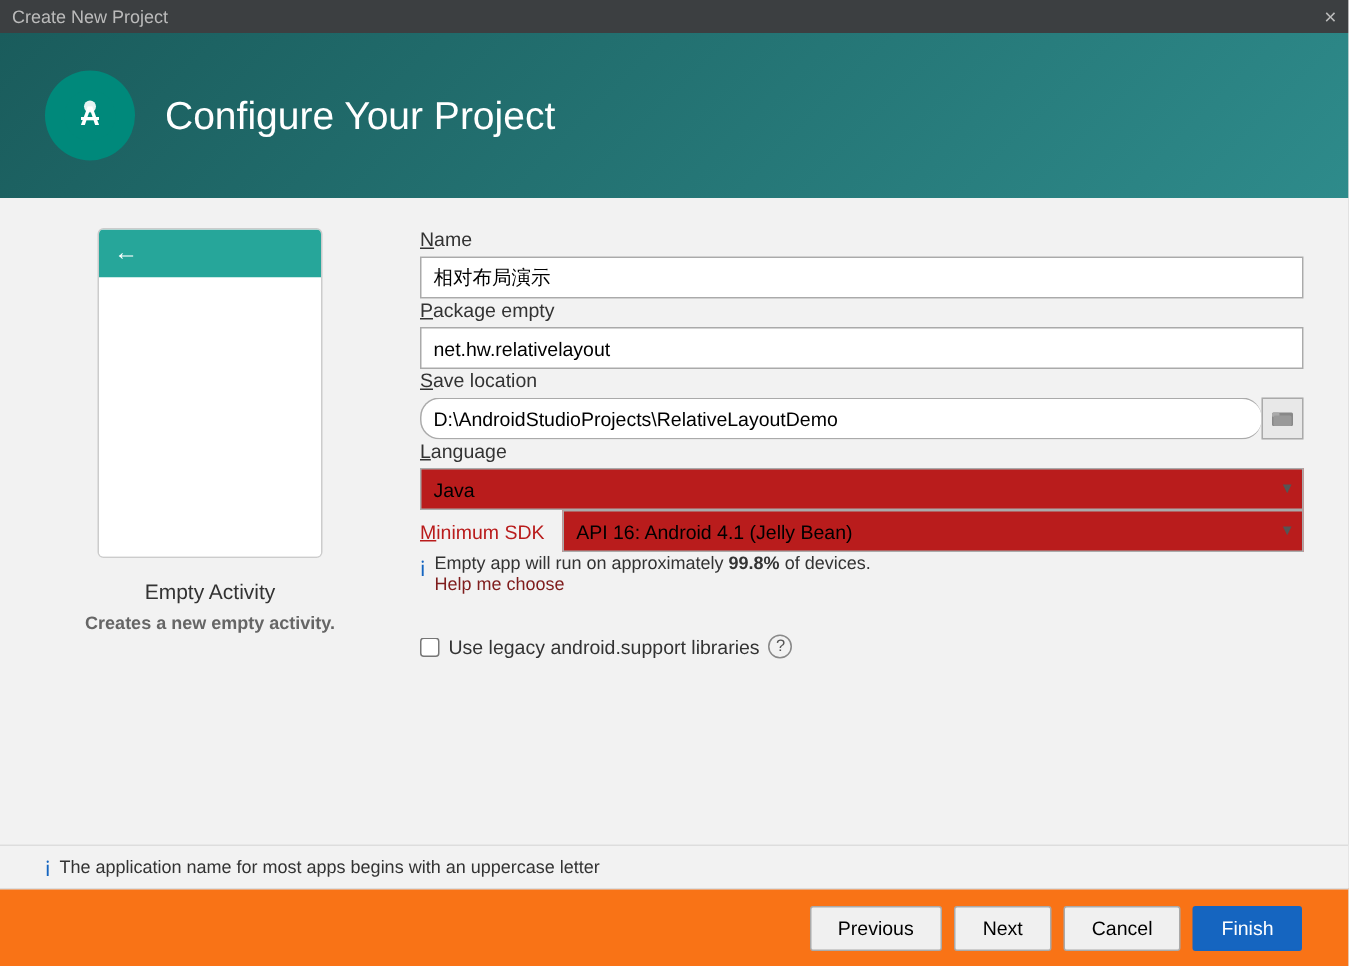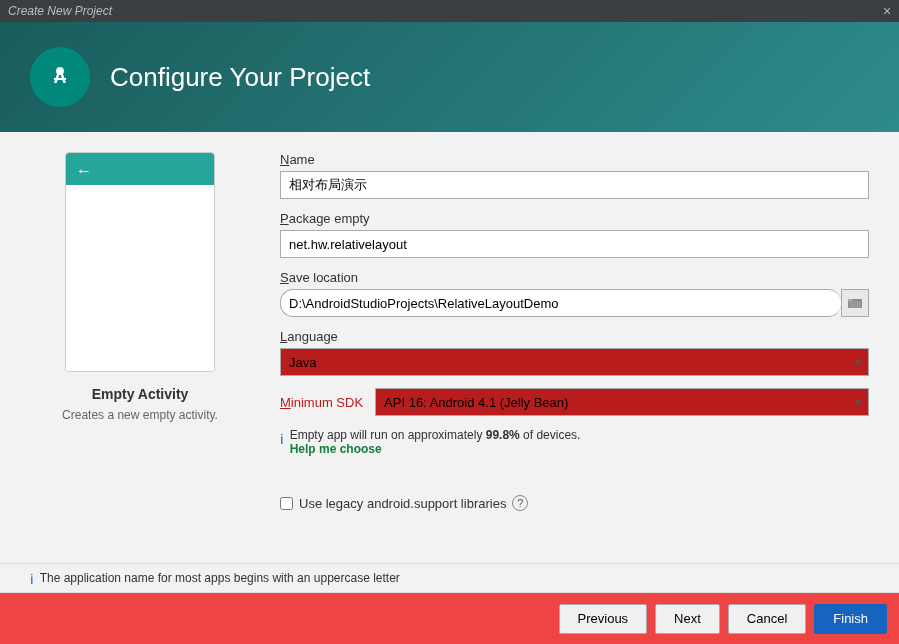--- a/index.html
+++ b/index.html
@@ -16,21 +16,20 @@
     .title-bar {
       background: #3c3f41;
       color: #bbbbbb;
       height: 22px;
       display: flex;
       align-items: center;
       padding: 0 8px;
       font-size: 12px;
       flex-shrink: 0;
       justify-content: space-between;
-      font-style: italic;
     }
     .title-bar-left {
       display: flex;
       align-items: center;
       gap: 6px;
     }
     .title-bar-close {
       cursor: pointer;
       font-size: 14px;
       color: #bbbbbb;
@@ -104,35 +103,35 @@
       color: white;
       font-size: 16px;
     }
     .phone-mockup-body {
       background: white;
       height: calc(100% - 32px);
     }
     .activity-label {
       margin-top: 14px;
       font-size: 14px;
-      font-weight: 700;
+      font-weight: 400;
       color: #333;
       text-align: right;
     }
     .activity-desc {
       margin-top: 6px;
       font-size: 12px;
       color: #666;
       text-align: right;
+      font-weight: bold;
     }
     .right-panel {
       flex: 1;
       display: flex;
       flex-direction: column;
-      gap: 12px;
     }
     .form-group {
       display: flex;
       flex-direction: column;
       gap: 4px;
     }
     .form-label {
       font-size: 13px;
       color: #333;
     }
@@ -212,24 +211,23 @@
       font-size: 12px;
       color: #333;
     }
     .info-icon {
       color: #1565c0;
       font-size: 14px;
       flex-shrink: 0;
       margin-top: 1px;
     }
     .info-link {
-      color: #15803d;
+      color: #7f1d1d;
       text-decoration: none;
       cursor: pointer;
-      font-weight: bold;
     }
     .bold {
       font-weight: bold;
     }
     .checkbox-row {
       display: flex;
       align-items: center;
       gap: 6px;
       font-size: 13px;
       color: #333;
@@ -251,26 +249,26 @@
       display: flex;
       align-items: center;
       gap: 6px;
       font-size: 12px;
       color: #333;
       background: #f2f2f2;
       padding: 6px 0;
     }
     .footer {
       height: 52px;
-      background: #ef4444;
+      background: #f97316;
       border-top: 1px solid #ddd;
       display: flex;
       align-items: center;
       justify-content: flex-end;
-      padding: 0 12px;
+      padding: 0 31px;
       gap: 8px;
       flex-shrink: 0;
     }
     .btn {
       height: 30px;
       padding: 0 18px;
       border: 1px solid #aaa;
       background: #f0f0f0;
       font-size: 13px;
       cursor: pointer;

